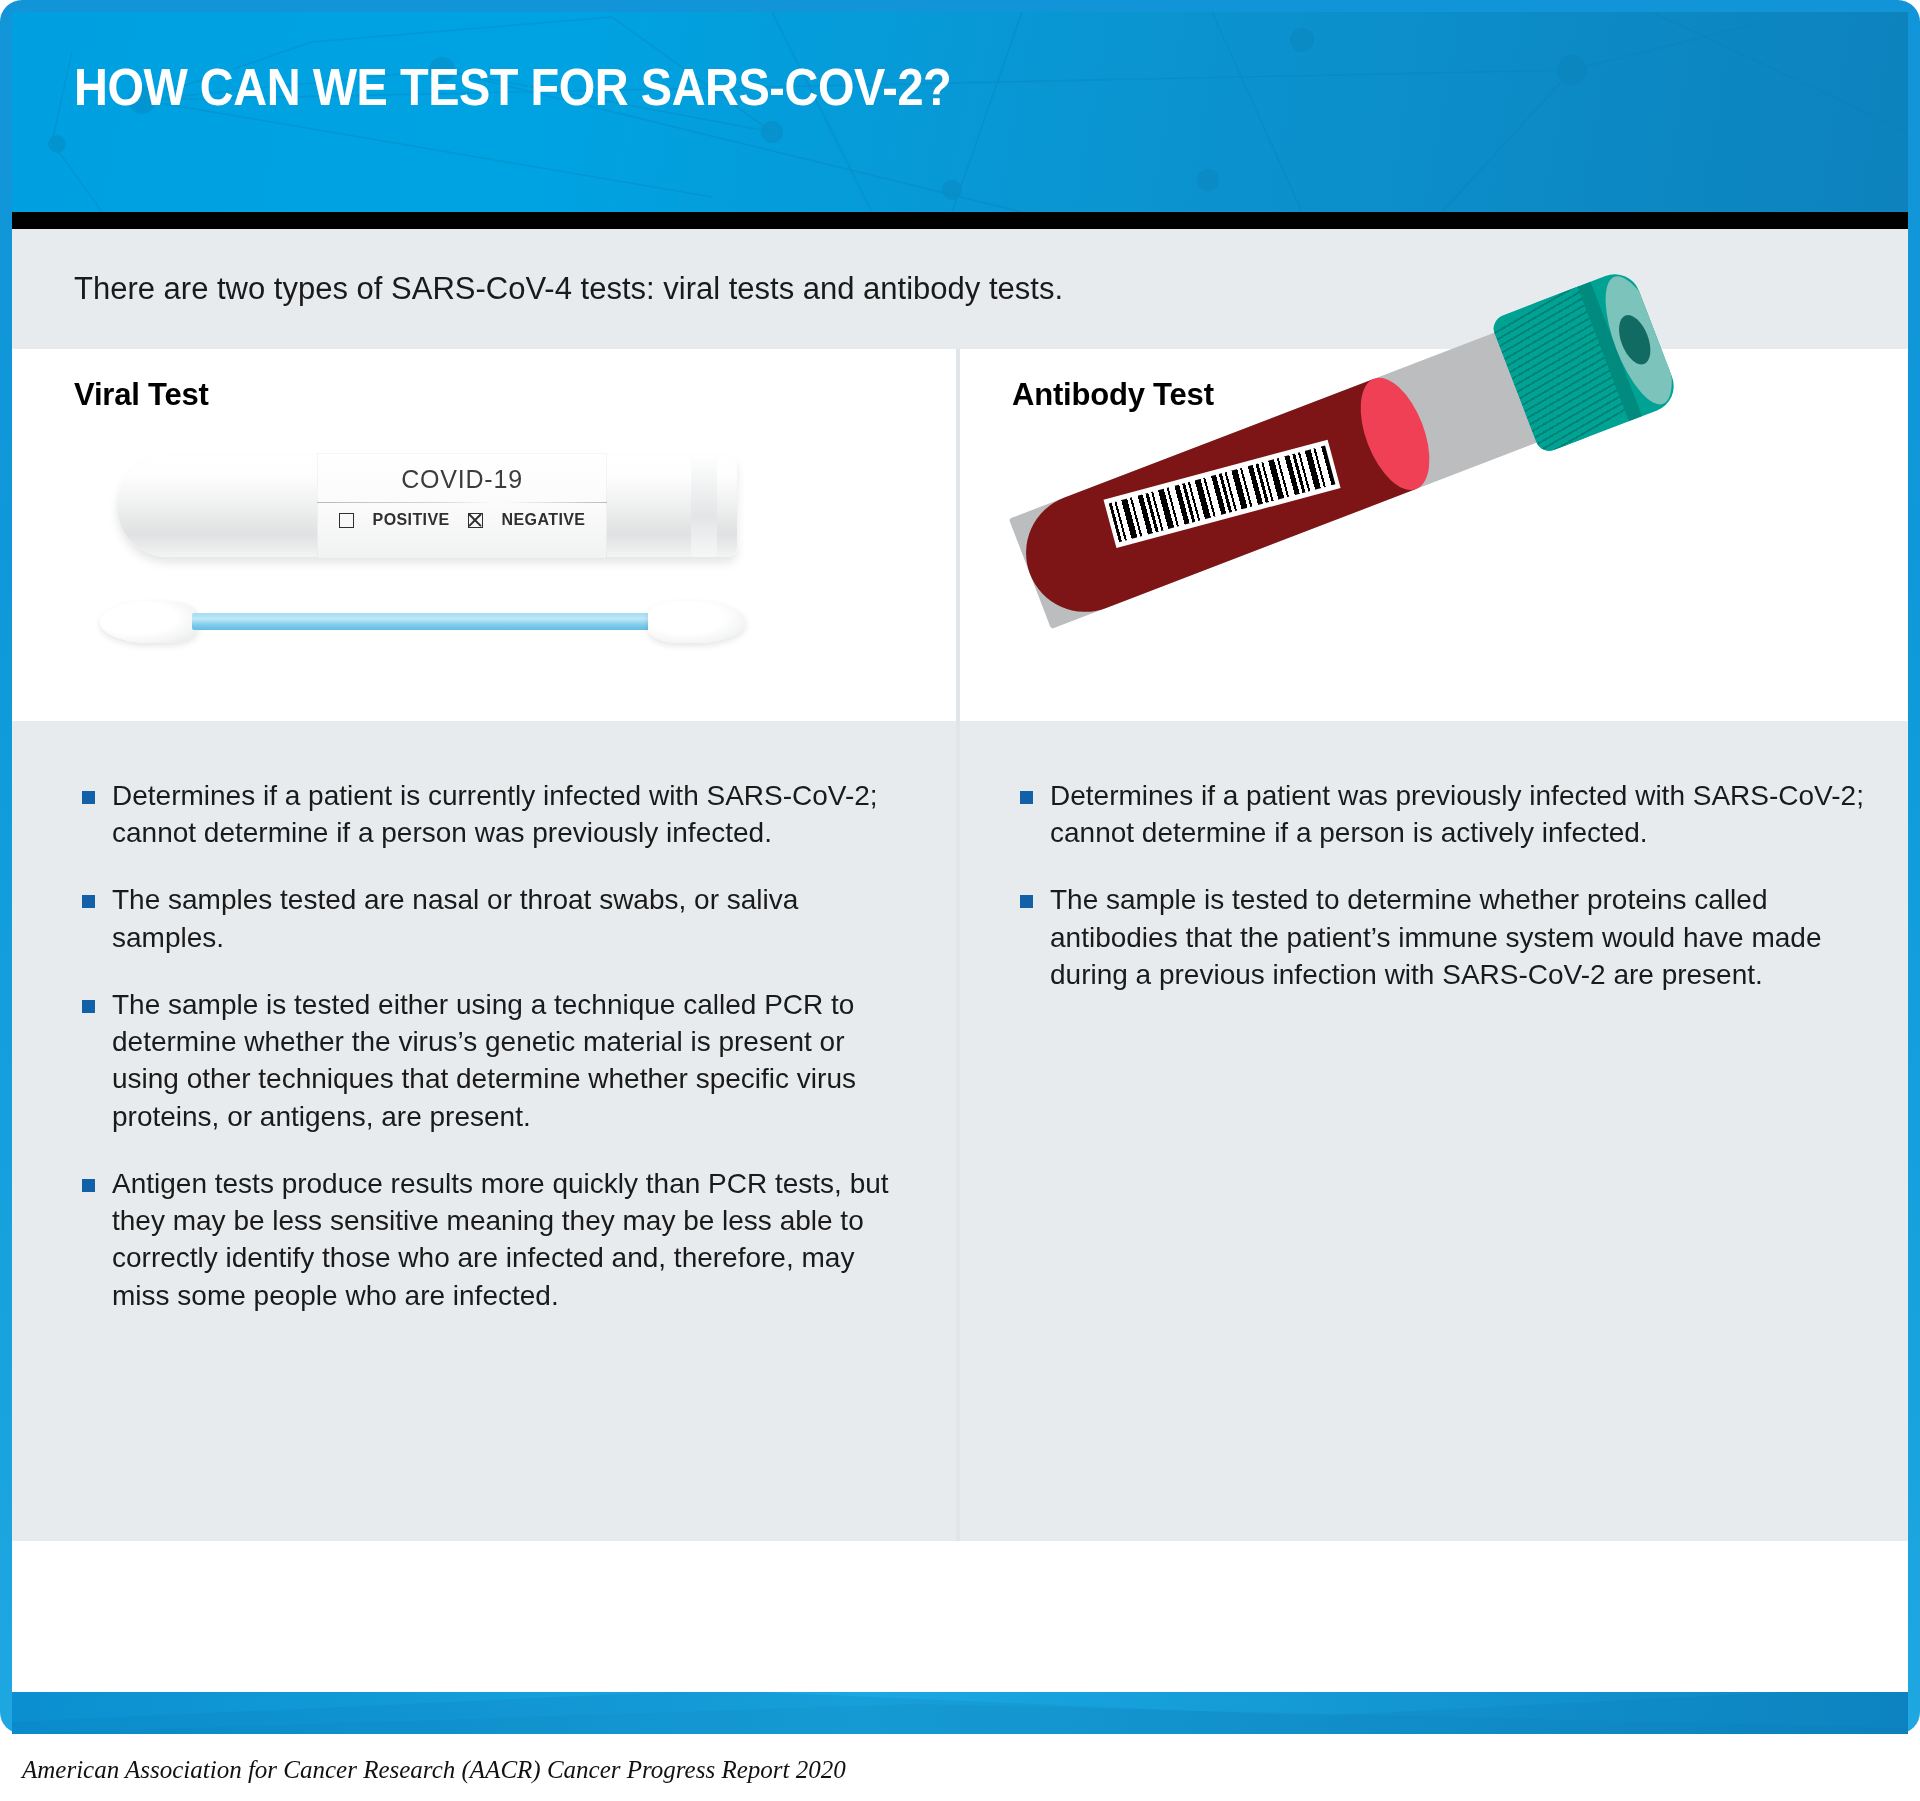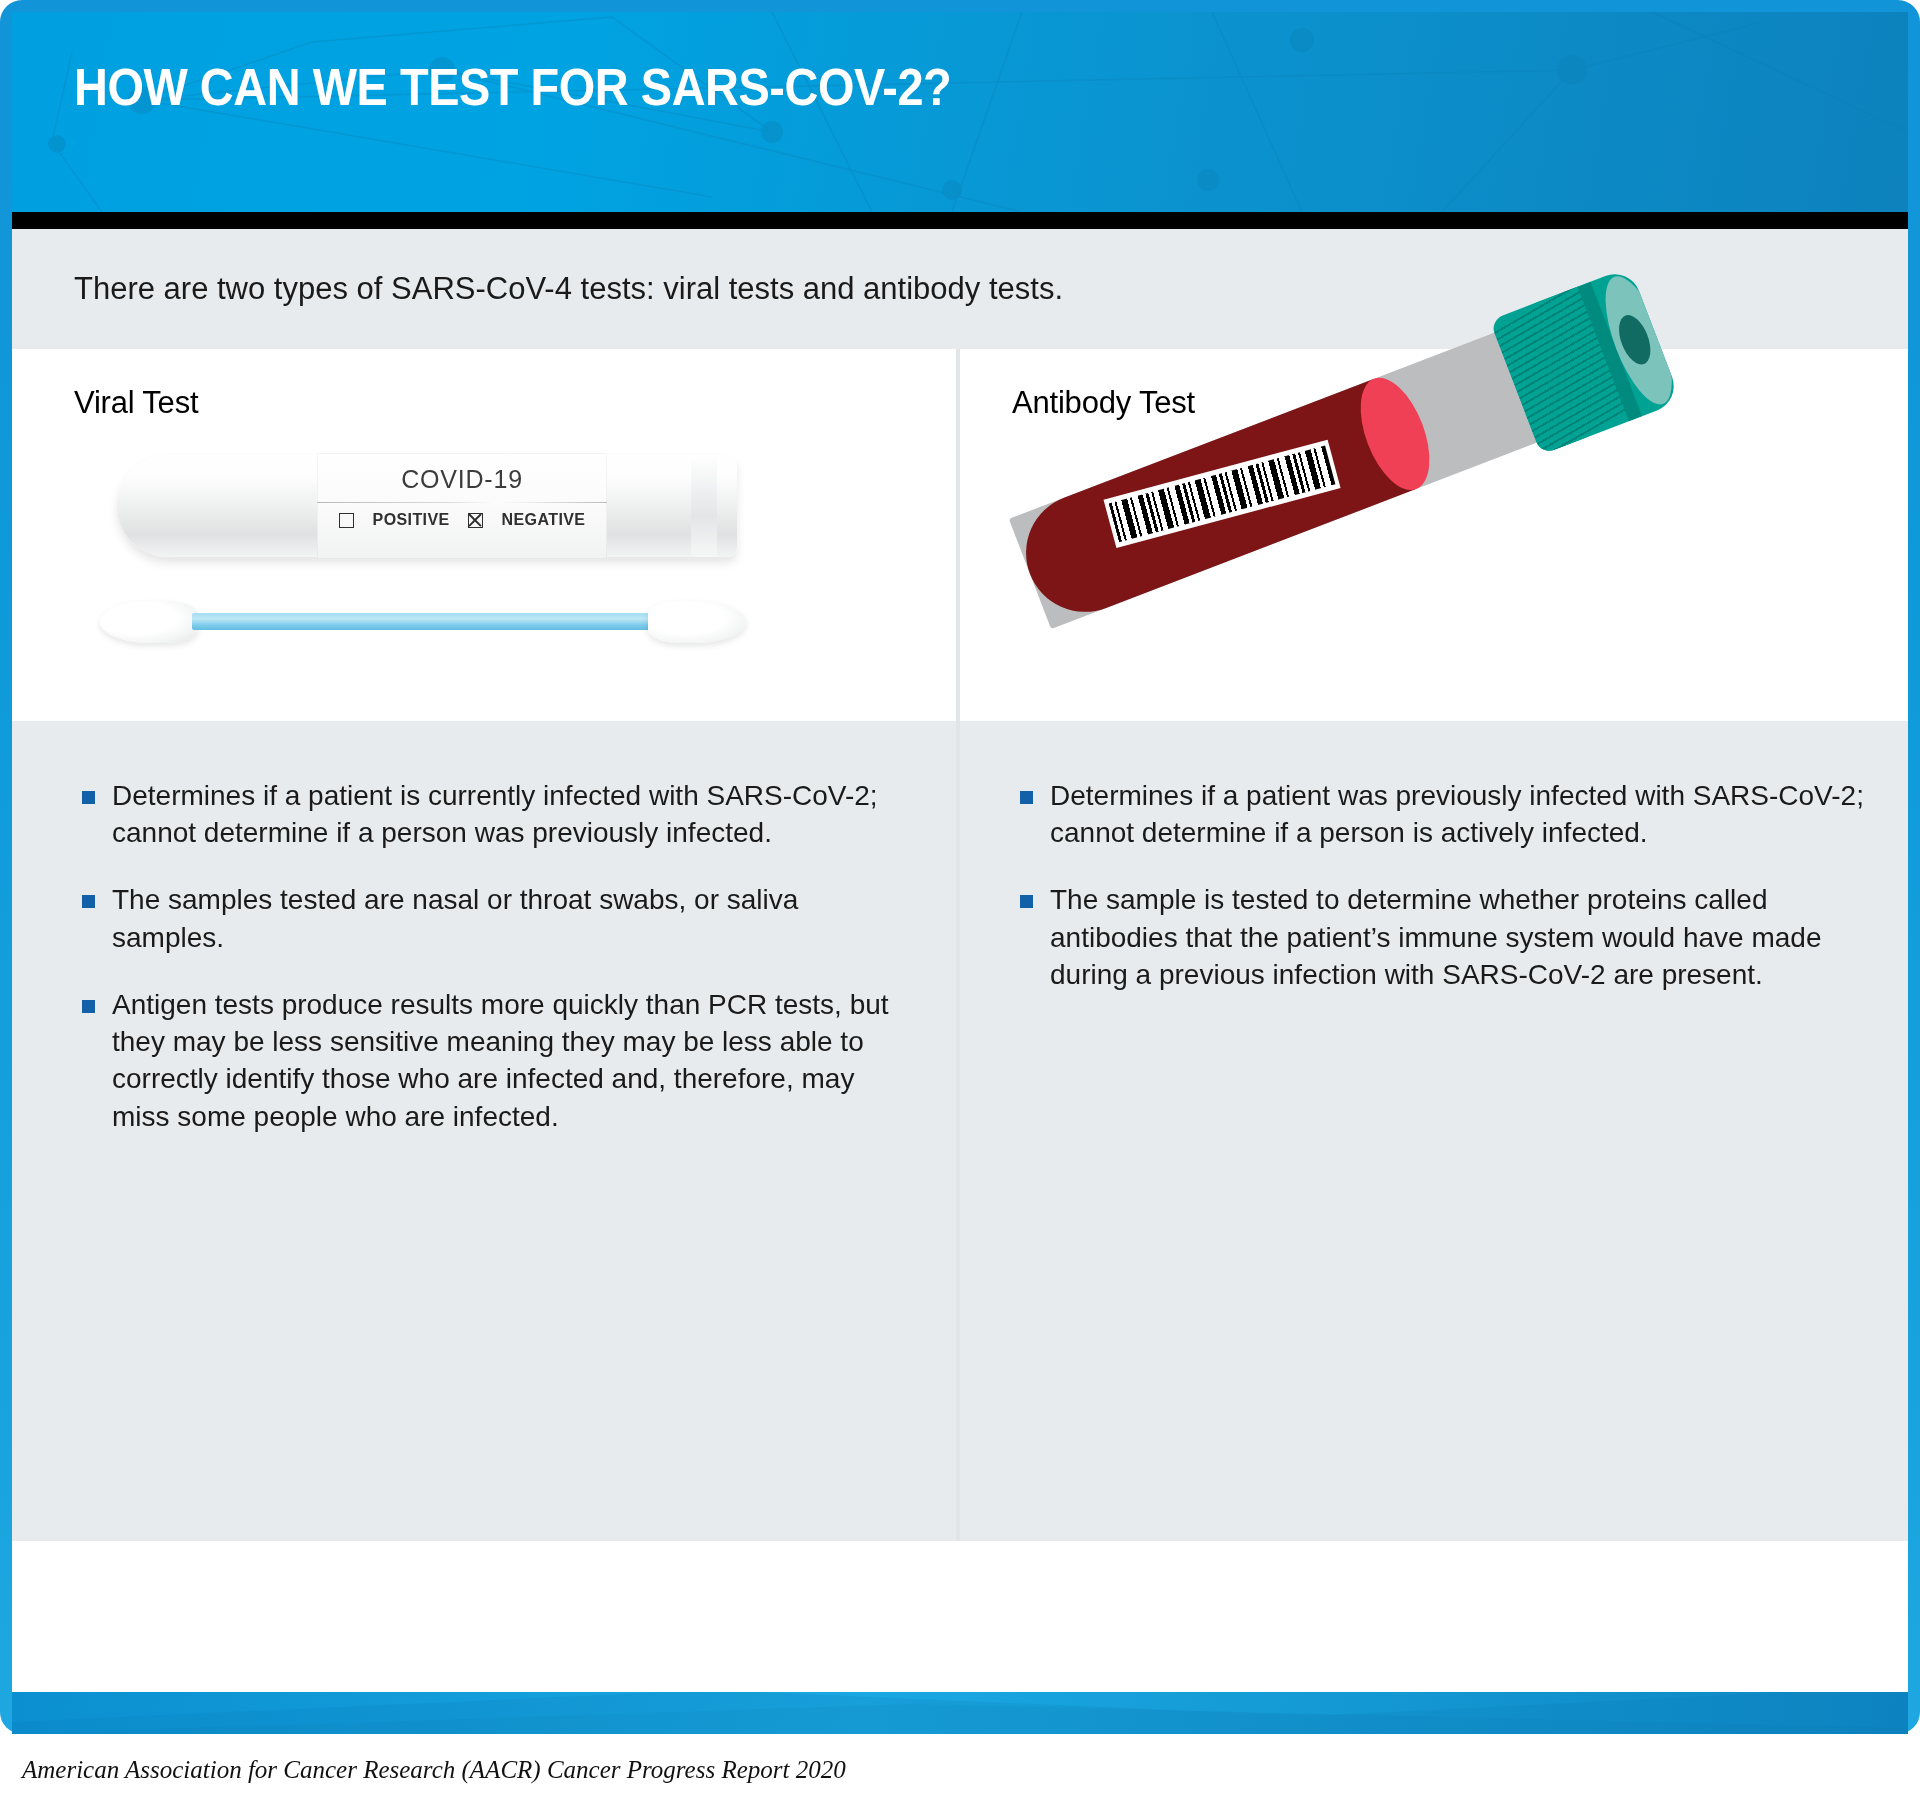--- a/index.html
+++ b/index.html
@@ -94,24 +94,23 @@
   .col-left  { border-right: 4px solid #e1e5e8; }
 
   .panel-art {
     position: relative;
     height: 372px;
     background: #ffffff;
     padding: 28px 0 0 62px;
   }
   .panel-title {
     font-size: 31px;
-    font-weight: 400;
+    font-weight: 700;
     color: #000000;
     letter-spacing: -0.2px;
-    margin-top: 8px;
   }
   .col-right .panel-art { padding-left: 52px; }
 
   
   .tube-wrap {
     position: absolute;
     left: 85px;
     top: 100px;
     width: 640px;
     height: 120px;
@@ -424,20 +423,21 @@
               <div class="swab-tip-l"></div>
               <div class="swab-stick"></div>
               <div class="swab-tip-r"></div>
             </div>
           </div>
 
           <div class="bullets">
             <ul class="blist">
               <li>Determines if a patient is currently infected with SARS-CoV-2; cannot determine if a person was previously infected.</li>
               <li>The samples tested are nasal or throat swabs, or saliva samples.</li>
+              <li>The sample is tested either using a technique called PCR to determine whether the virus’s genetic material is present or using other techniques that determine whether specific virus proteins, or antigens, are present.</li>
               <li>Antigen tests produce results more quickly than PCR tests, but they may be less sensitive meaning they may be less able to correctly identify those who are infected and, therefore, may miss some people who are infected.</li>
             </ul>
           </div>
         </div>
 
         <div class="col col-right">
           <div class="panel-art">
             <div class="panel-title">Antibody Test</div>
 
             <div class="vial">

